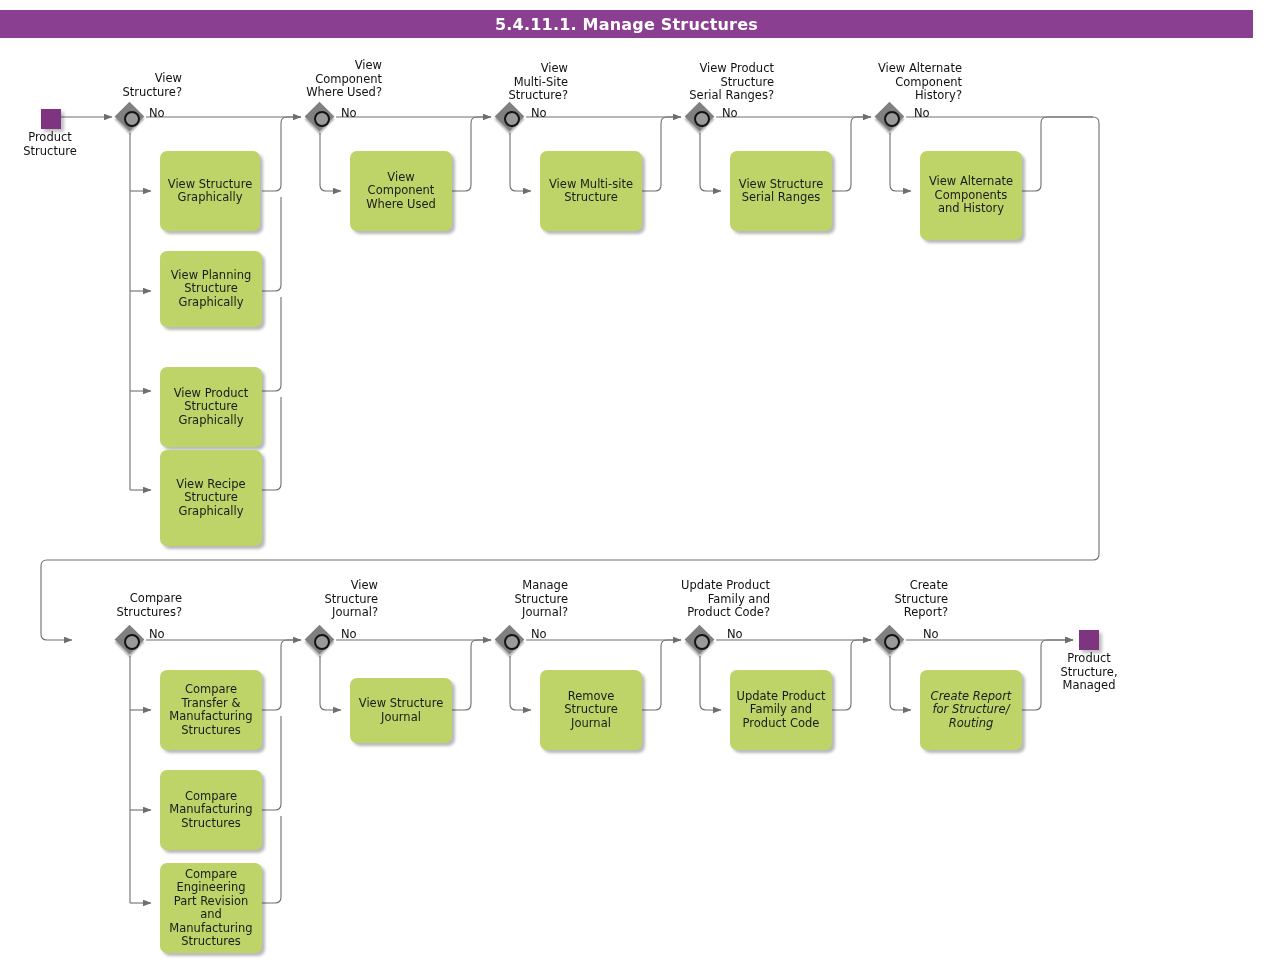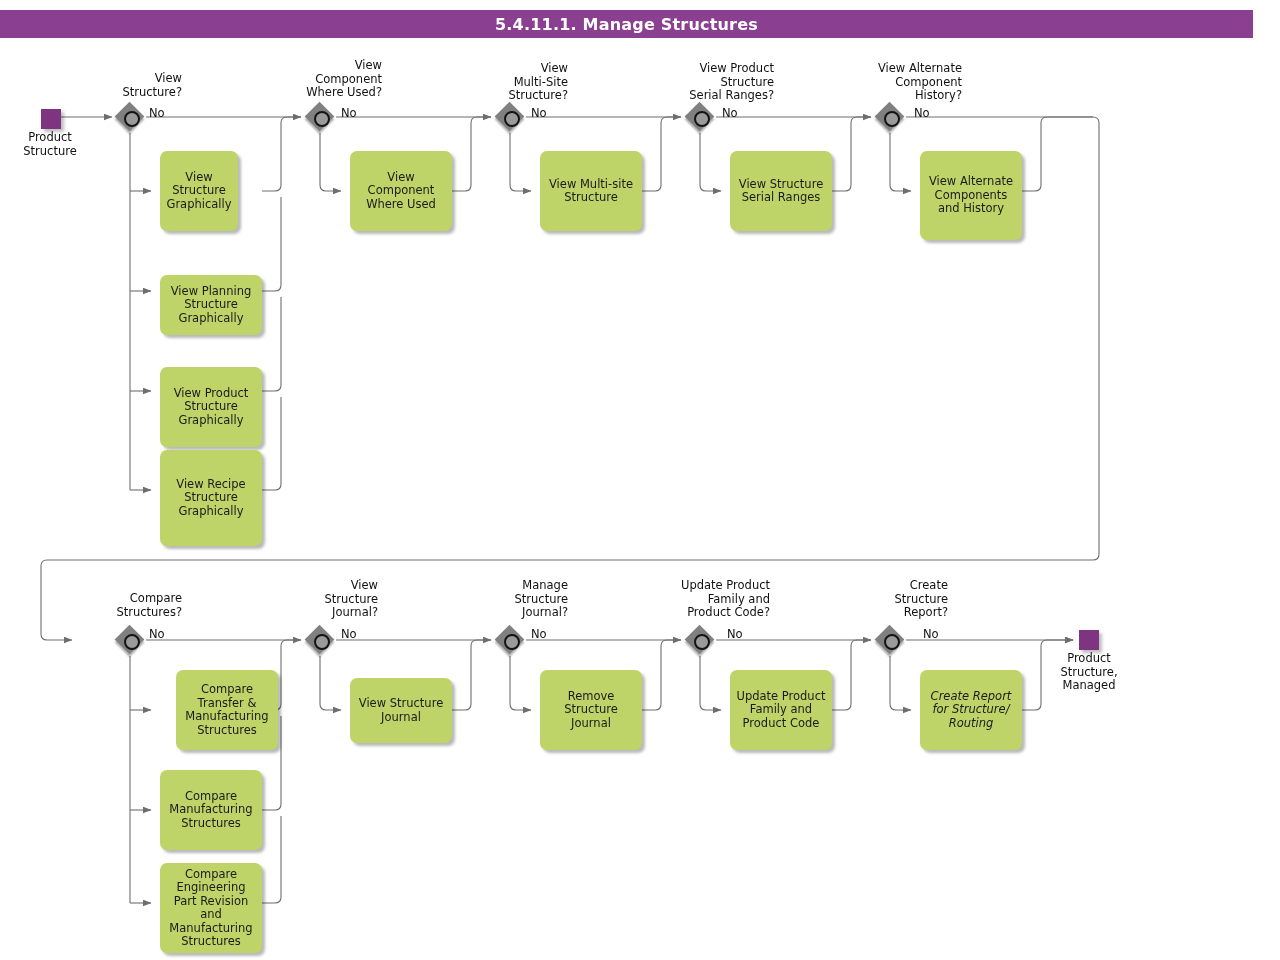--- a/index.html
+++ b/index.html
@@ -152,22 +152,22 @@
 
 <div class="gateway" style="left:875px;top:102px;">
   <div class="dia"></div>
   <div class="ring"></div>
 </div>
 <div class="gwlabel" style="left:820px;top:62px;width:142px;">View Alternate
 Component
 History?</div>
 <div class="nolabel" style="left:914px;top:106px;">No</div>
 
-<div class="task" style="left:160px;top:151px;width:78px;height:80px;">View Structure Graphically</div>
-<div class="task" style="left:160px;top:251px;width:102px;height:60px;margin-top:24px;">View Planning Structure Graphically</div>
+<div class="task" style="left:160px;top:151px;width:100px;height:80px;">View Structure Graphically</div>
+<div class="task" style="left:160px;top:251px;width:102px;height:76px;">View Planning Structure Graphically</div>
 <div class="task" style="left:160px;top:351px;width:102px;height:80px;margin-top:16px;">View Product Structure Graphically</div>
 <div class="task" style="left:160px;top:450px;width:102px;height:96px;">View Recipe Structure Graphically</div>
 
 <div class="task" style="left:350px;top:151px;width:102px;height:80px;">View Component Where Used</div>
 <div class="task" style="left:540px;top:151px;width:102px;height:80px;">View Multi-site Structure</div>
 <div class="task" style="left:730px;top:151px;width:102px;height:80px;">View Structure Serial Ranges</div>
 <div class="task" style="left:920px;top:151px;width:102px;height:89px;">View Alternate Components and History</div>
 
 <div class="gateway" style="left:115px;top:625px;">
   <div class="dia"></div>
@@ -206,21 +206,21 @@
 
 <div class="gateway" style="left:875px;top:625px;">
   <div class="dia"></div>
   <div class="ring"></div>
 </div>
 <div class="gwlabel" style="left:832px;top:579px;width:116px;">Create
 Structure
 Report?</div>
 <div class="nolabel" style="left:923px;top:627px;">No</div>
 
-<div class="task" style="left:176px;top:670px;width:102px;height:80px;">Compare Transfer &amp; Manufacturing Structures</div>
+<div class="task" style="left:160px;top:670px;width:102px;height:80px;">Compare Transfer &amp; Manufacturing Structures</div>
 <div class="task" style="left:160px;top:770px;width:102px;height:80px;">Compare Manufacturing Structures</div>
 <div class="task" style="left:160px;top:863px;width:102px;height:90px;">Compare Engineering Part Revision and Manufacturing Structures</div>
 
 <div class="task" style="left:350px;top:678px;width:102px;height:65px;">View Structure Journal</div>
 <div class="task" style="left:540px;top:670px;width:102px;height:80px;">Remove Structure Journal</div>
 <div class="task" style="left:730px;top:670px;width:102px;height:80px;">Update Product Family and Product Code</div>
 <div class="task" style="left:920px;top:670px;width:102px;height:80px;font-style:italic;">Create Report for Structure/ Routing</div>
 
 <div class="evt" style="left:1079px;top:630px;"></div>
 <div class="evtlabel" style="left:1039px;top:652px;width:100px;">Product

